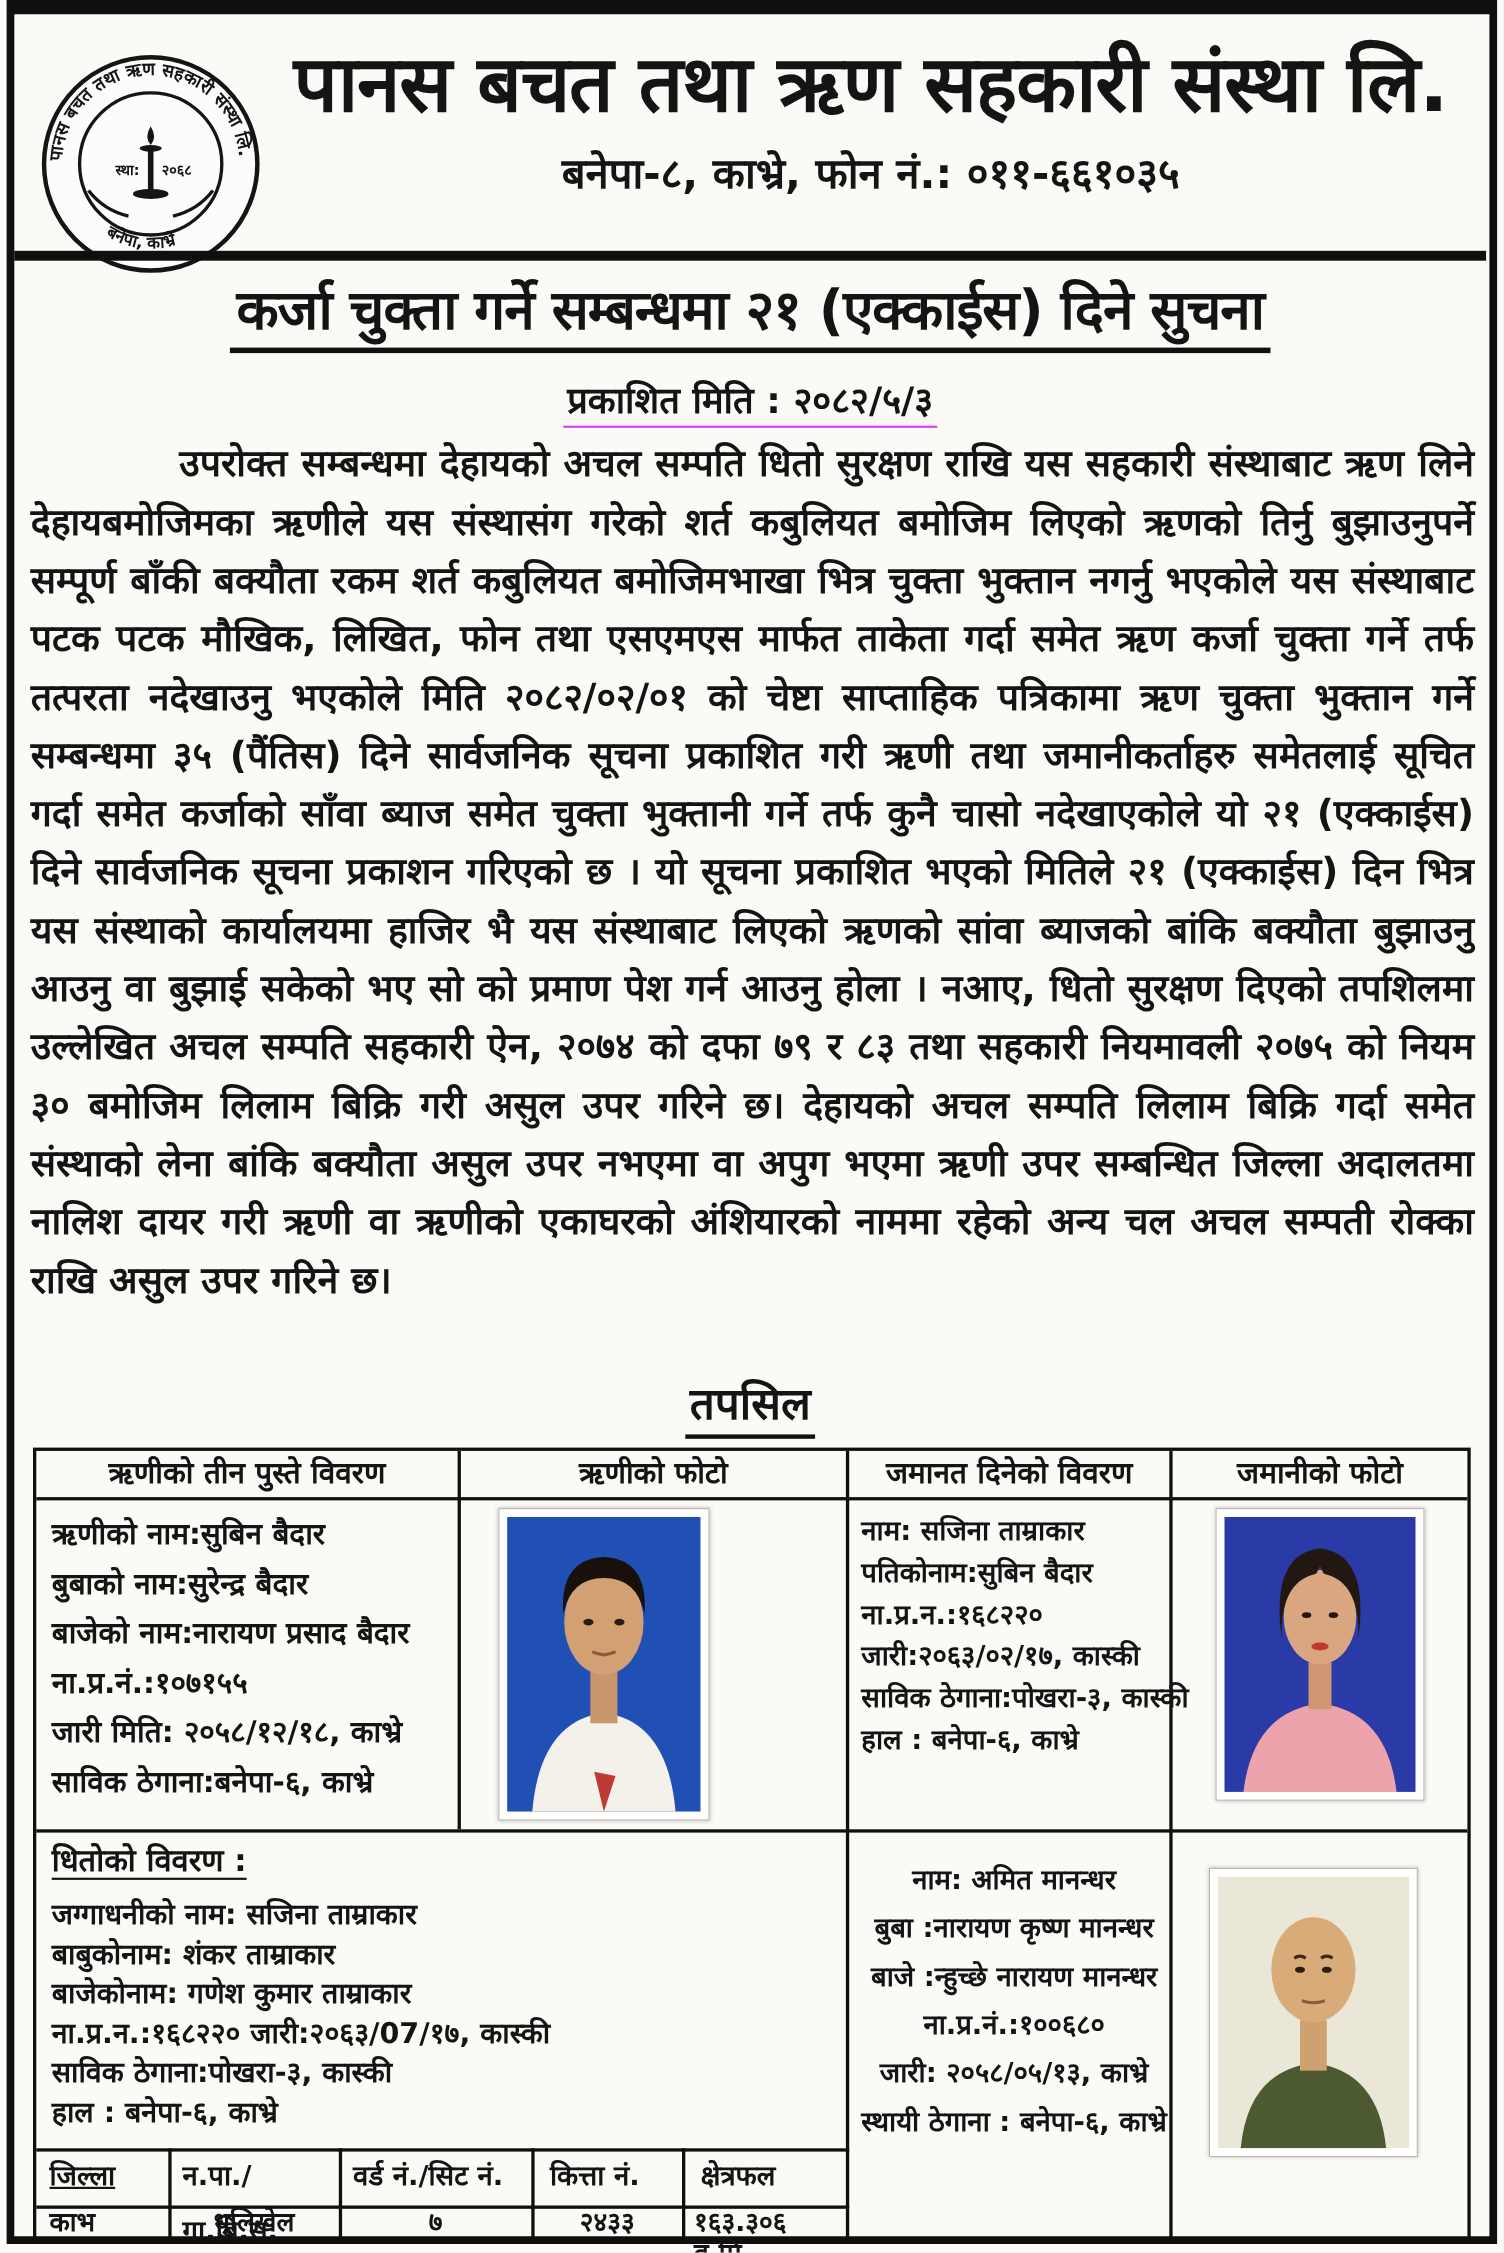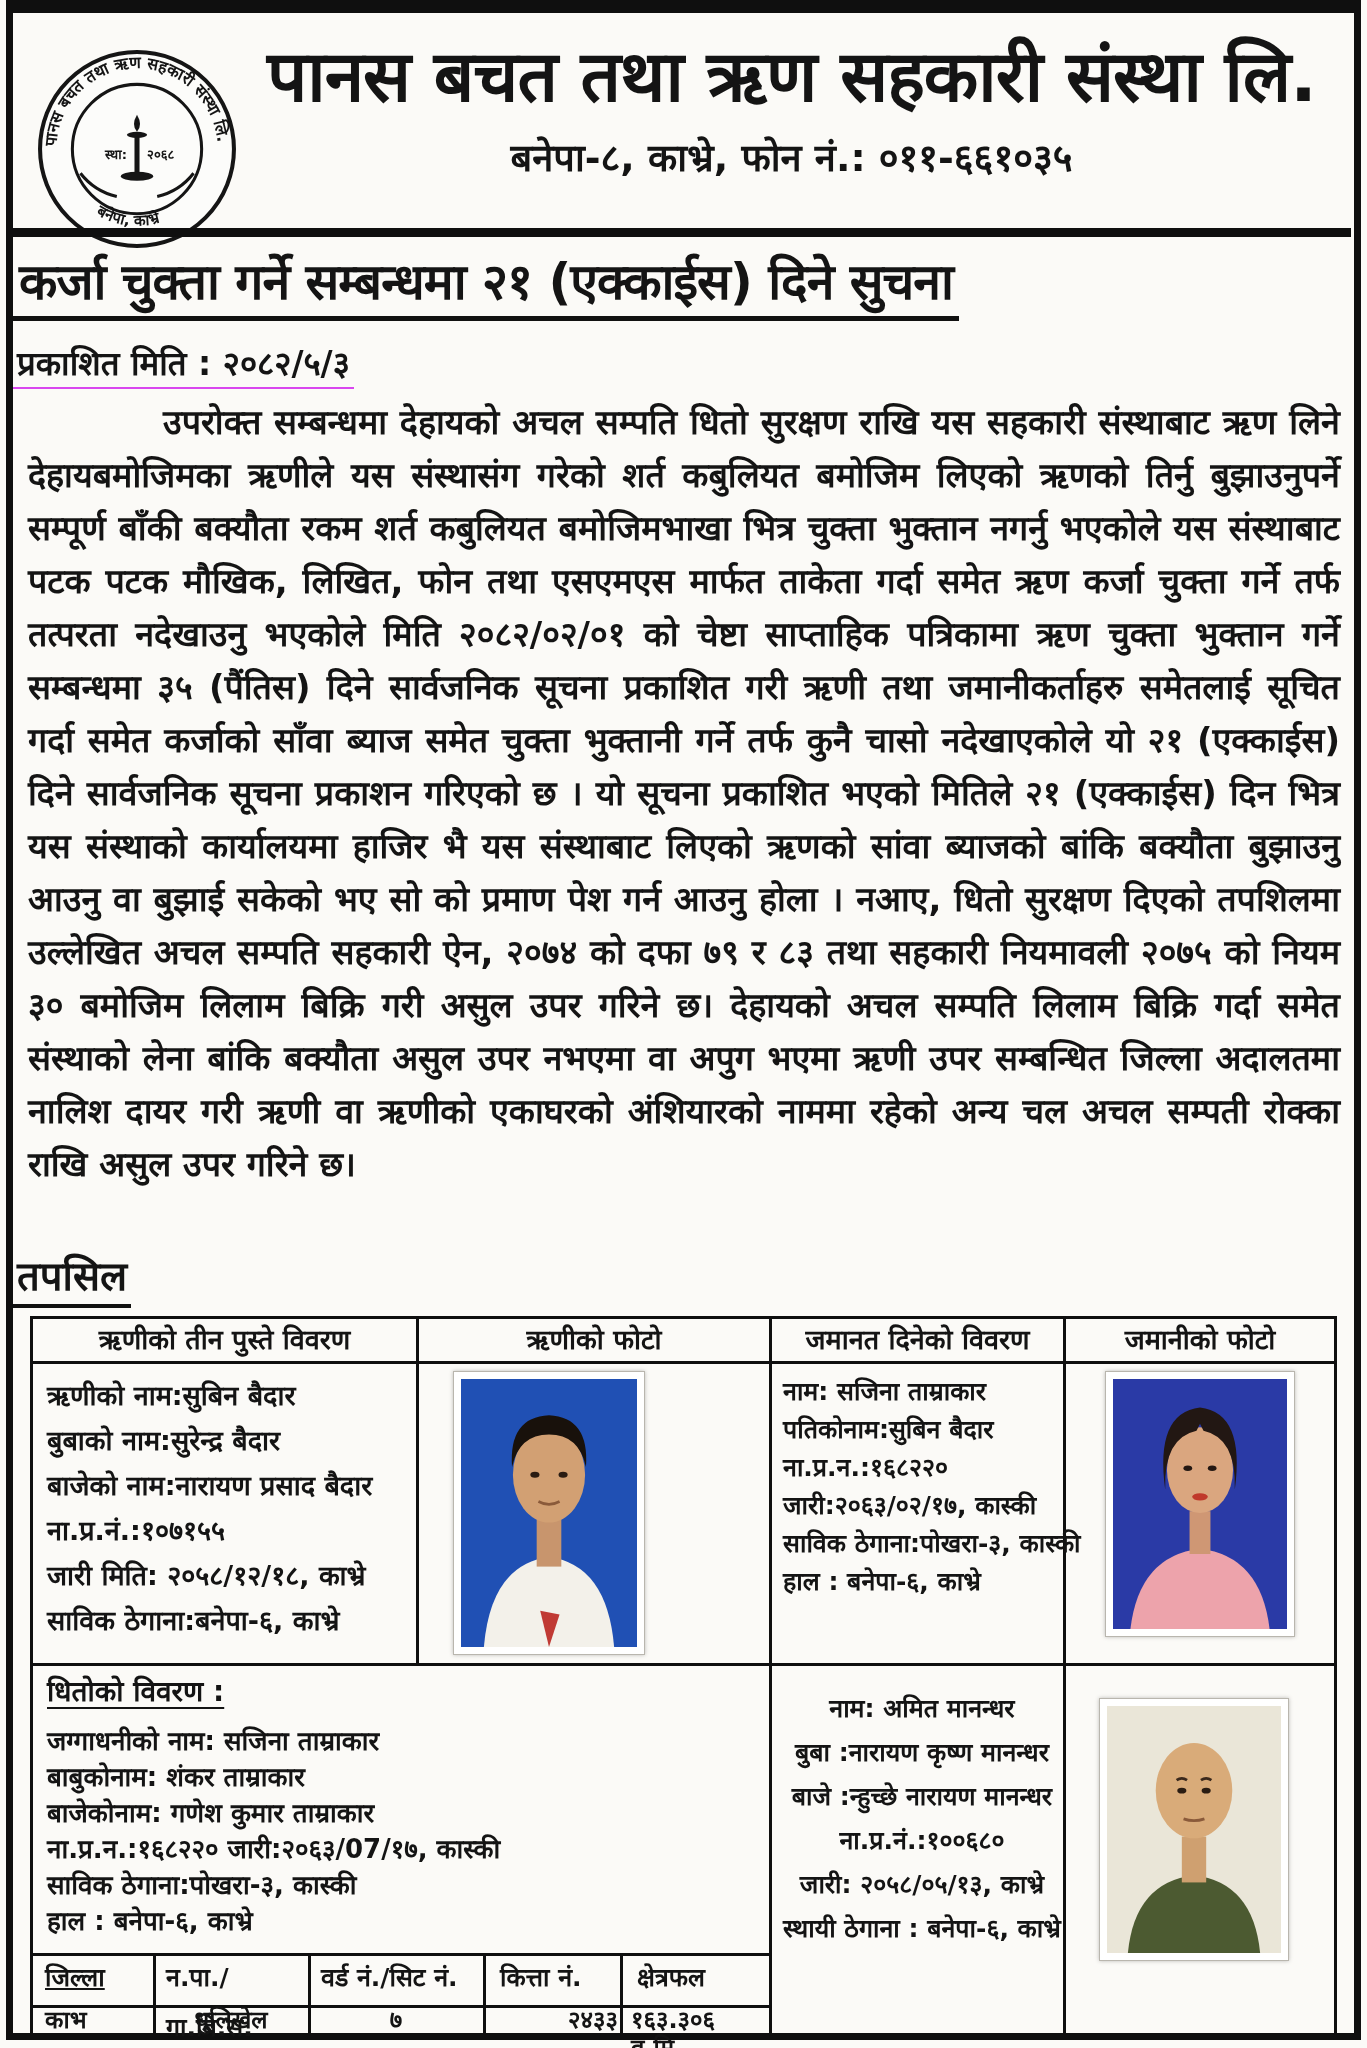--- a/index.html
+++ b/index.html
@@ -17,21 +17,21 @@
     position:absolute; left:238px; right:22px; top:36px; text-align:center;
     font-size:71px; font-weight:800; line-height:1.15; letter-spacing:-1px;
     white-space:nowrap;
   }
   .org-address{
     position:absolute; left:238px; right:22px; top:130px; text-align:center;
     font-size:38px; font-weight:700;
   }
   .header-divider{position:absolute; left:13px; right:16px; top:228px; height:9px; background:#0f0f0f;}
   
-  .center-line{position:absolute; left:13px; right:16px; text-align:left;}
+  .center-line{position:absolute; left:13px; right:16px; text-align:center;}
   .notice-title-wrap{top:252px;}
   .notice-title{
     display:inline-block; font-size:50px; font-weight:800; line-height:1.2;
     border-bottom:5px solid #111; padding:0 6px 4px 6px; letter-spacing:-1px;
   }
   .published-wrap{top:340px;}
   .published{
     display:inline-block; font-size:33px; font-weight:700;
     border-bottom:2px solid #d946ef; padding:0 4px 2px 4px;
   }
@@ -221,16 +221,16 @@
 
     <div class="cell nested-th" style="left:0;top:634px;width:120px;padding-left:12px;text-decoration:underline;">जिल्ला</div>
     <div class="cell nested-th" style="left:123px;top:634px;width:150px;padding-left:10px;">न.पा./गा.बि.स.</div>
     <div class="cell nested-th" style="left:278px;top:634px;width:170px;padding-left:10px;">वर्ड नं./सिट नं.</div>
     <div class="cell nested-th" style="left:453px;top:634px;width:132px;padding-left:14px;">कित्ता नं.</div>
     <div class="cell nested-th" style="left:590px;top:634px;width:146px;padding-left:14px;">क्षेत्रफल</div>
 
     <div class="cell nested-td" style="left:0;top:687px;width:120px;padding-left:12px;">काभ</div>
     <div class="cell nested-td" style="left:123px;top:687px;width:150px;text-align:center;">धुलिखेल</div>
     <div class="cell nested-td" style="left:278px;top:687px;width:170px;text-align:center;">७</div>
-    <div class="cell nested-td" style="left:453px;top:687px;width:132px;text-align:right;">२४३३</div>
+    <div class="cell nested-td" style="left:453px;top:687px;width:132px;text-align:center;">२४३३</div>
     <div class="cell nested-td" style="left:590px;top:687px;width:146px;padding-left:8px;">१६३.३०६ व.मि.</div>
   </div>
 </div>
 
 </body></html>

